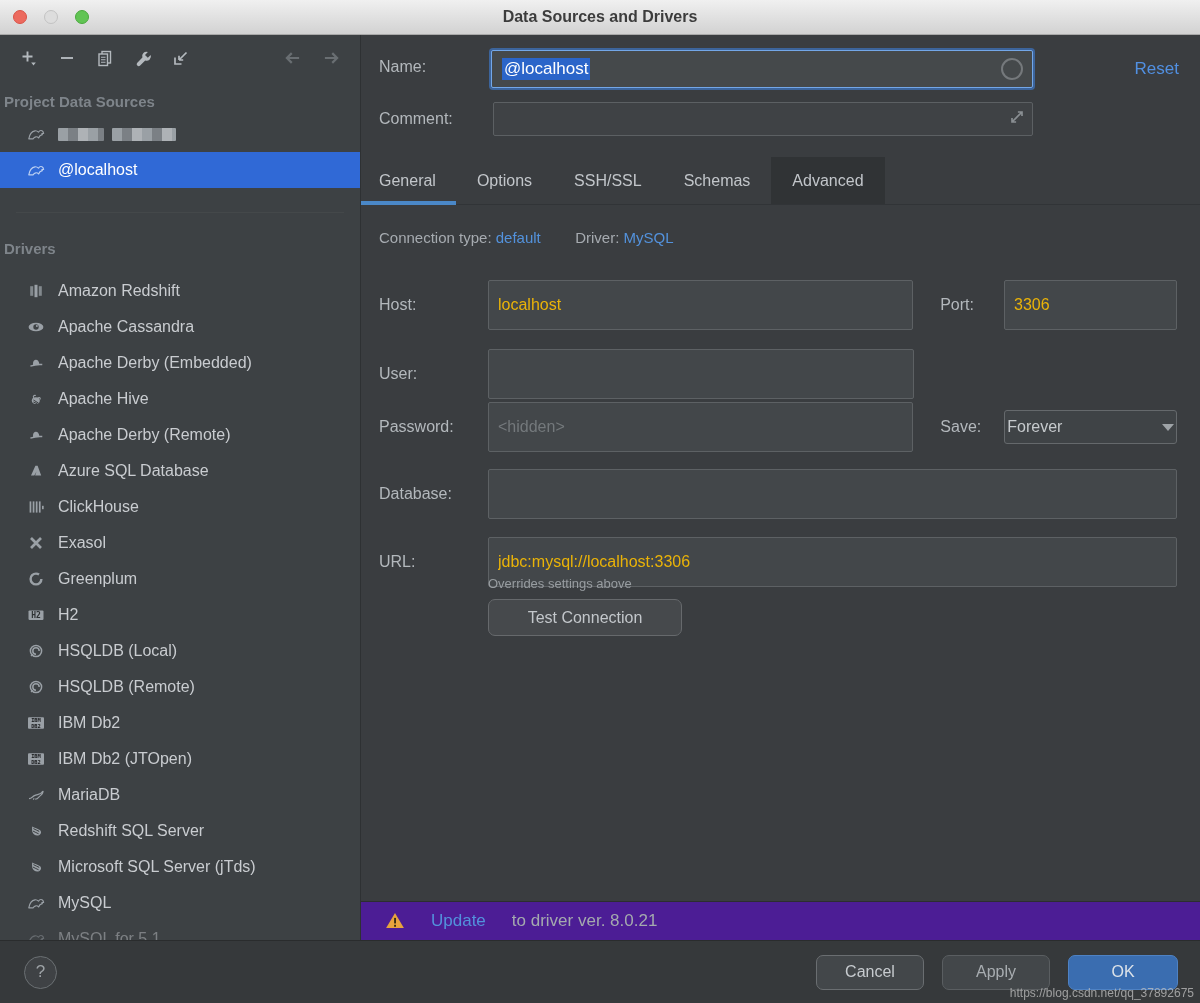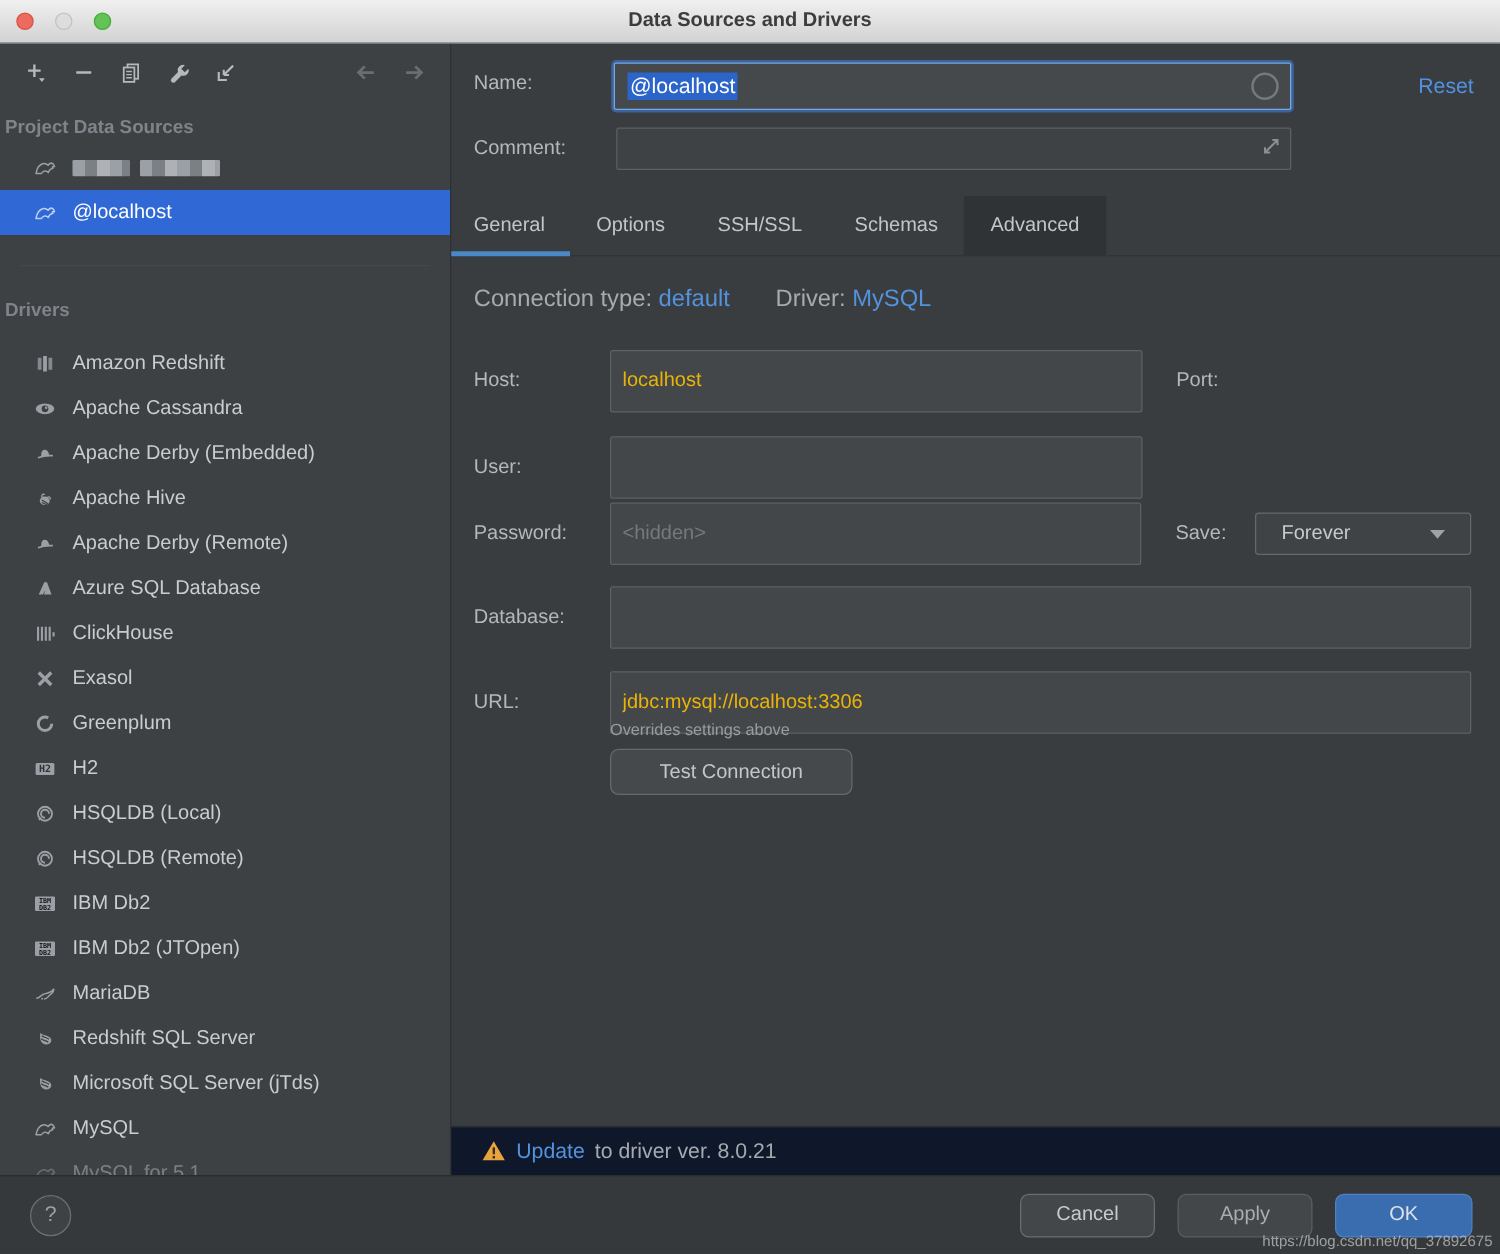--- a/index.html
+++ b/index.html
@@ -69,47 +69,47 @@
   .tabs { position:absolute; left:0; right:0; top:122px; height:48px; display:flex;
           border-bottom:1px solid #313437; }
   .tab { position:relative; padding:0 21px; display:flex; align-items:center; font-size:16px;
          color:#c2c6ca; cursor:pointer; }
   .tab:first-child { padding:0 20px 0 18px; }
   .tab.active::after { content:""; position:absolute; left:0; right:0; bottom:-1px; height:4px;
          background:#4a88c8; }
   .tab.focused { background:#303335; }
 
   
-  .conn-row { position:absolute; left:18px; top:194px; font-size:19px; color:#a6abb0; }
+  .conn-row { position:absolute; left:18px; top:194px; font-size:15px; color:#a6abb0; }
   .conn-row .link { color:#5392dc; cursor:pointer; }
   .conn-row .gap { display:inline-block; width:26px; }
   .frow { position:absolute; left:18px; right:23px; display:flex; align-items:center; }
   .frow .flabel { width:109px; flex:0 0 109px; font-size:16px; color:#b3b8bc; }
   .tin { height:50px; background:#43474a; border:1px solid #5d6164; border-radius:2px;
          color:#eab308; font-size:16px; padding:0 9px; font-family:"Liberation Sans",sans-serif; }
   .tin::placeholder { color:#74797c; opacity:1; }
   .w-short { width:426px; }
   .w-full  { flex:1; }
   .mini-label { width:64px; font-size:16px; color:#b3b8bc; margin-left:27px; }
   .w-port { width:173px; }
   .combo { width:173px; height:34px; background:#3f4346; border:1px solid #65696c;
-           border-radius:3px; display:flex; align-items:center; padding:0 20px; color:#c6cacd;
+           border-radius:3px; display:flex; align-items:center; padding:0 2px; color:#c6cacd;
            font-size:16px; cursor:pointer; }
   .combo .carr { margin-left:auto; width:0; height:0; border-left:6px solid transparent;
            border-right:6px solid transparent; border-top:7px solid #9ea3a7; }
   .hint { position:absolute; left:127px; top:541px; font-size:13px; color:#989da1; }
   .btn { border-radius:7px; font-size:16px; display:flex; align-items:center; justify-content:center;
          cursor:pointer; }
   .test-btn { position:absolute; left:127px; top:564px; width:194px; height:37px;
          background:#46494c; border:1px solid #66696c; color:#c3c7cb; }
 
   
-  .update-bar { position:absolute; left:0; right:0; top:846px; bottom:0; background:#0f172a;
+  .update-bar { position:absolute; left:0; right:0; top:846px; bottom:0; background:#4c1d95;
       border-top:1px solid #2c2e30; display:flex; align-items:center; padding-left:24px;
-      font-size:17px; color:#a4aaae; gap:8px;margin-top:20px; }
+      font-size:17px; color:#a4aaae; gap:26px;margin-top:20px; }
   .update-bar .link { color:#5392dc; cursor:pointer; }
 
   
   .footer { position:absolute; left:0; right:0; bottom:0; height:63px; background:#36393b;
       border-top:1px solid #2a2c2d; display:flex; align-items:center; padding:0 22px 0 24px; }
   .help-btn { width:33px; height:33px; border-radius:50%; background:#3f4245; border:1px solid #6b7073;
       color:#9da2a6; font-size:17px; display:flex; align-items:center; justify-content:center;
       cursor:pointer; }
   .foot-spacer { flex:1; }
   .fbtn { height:35px; margin-left:18px; }
@@ -430,20 +430,21 @@
         <span class="link">default</span>
         <span class="gap"></span>
         <span>Driver:</span>
         <span class="link">MySQL</span>
       </div>
 
       <div class="frow" style="top:245px;">
         <span class="flabel">Host:</span>
         <input class="tin w-short" value="localhost" style="">
         <span class="mini-label">Port:</span>
+        <input class="tin w-port" value="3306" style="">
       </div>
 
       <div class="frow" style="top:314px;">
         <span class="flabel">User:</span>
         <input class="tin w-short" value="" style="">
       </div>
 
       <div class="frow" style="top:367px;">
         <span class="flabel">Password:</span>
         <input class="tin w-short" placeholder="&lt;hidden&gt;" style="">

